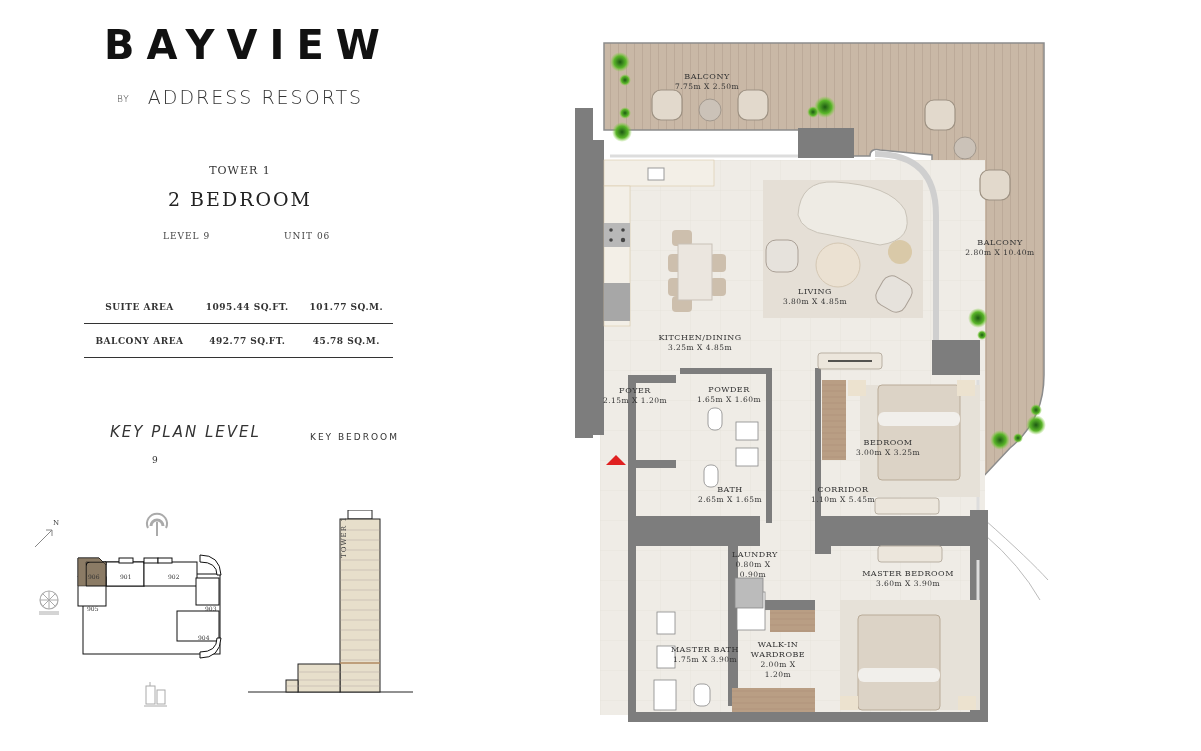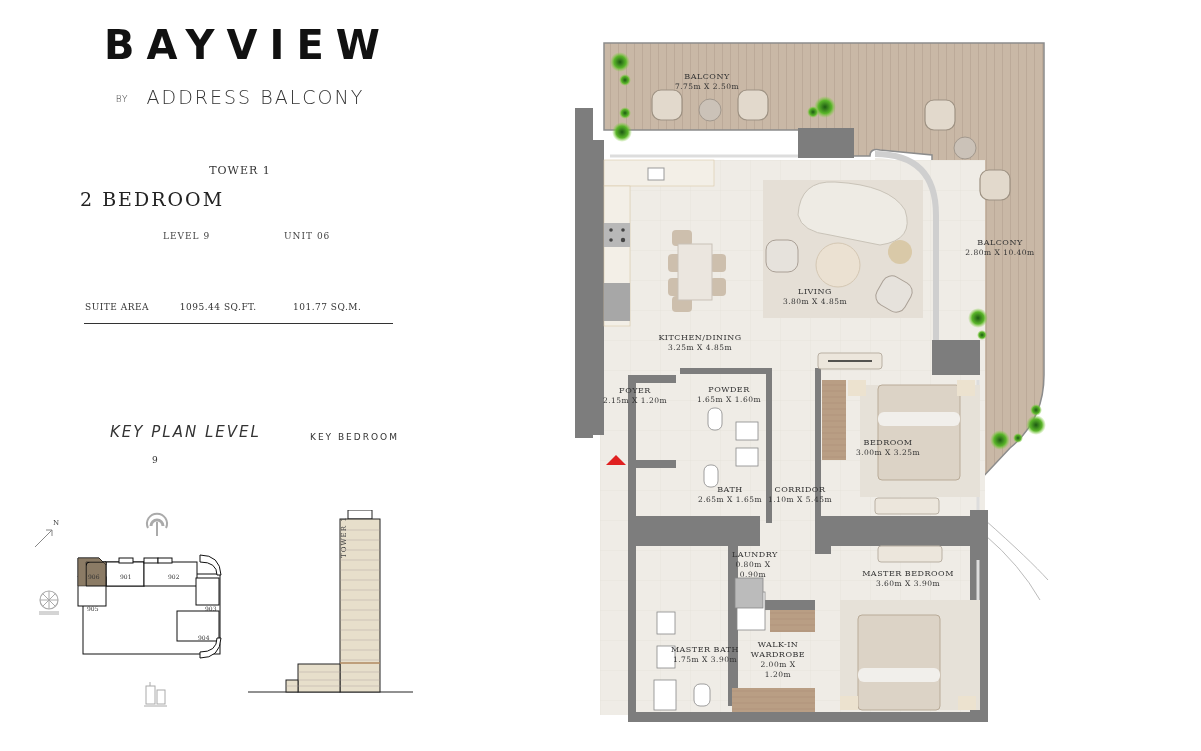--- a/index.html
+++ b/index.html
@@ -2,50 +2,55 @@
 <html><head>
 <meta charset="utf-8">
 <style>
   html,body{margin:0;padding:0;background:#ffffff;}
   body{width:1201px;height:751px;position:relative;overflow:hidden;font-family:"DejaVu Serif",serif;color:#222;}
   .abs{position:absolute;}
   .brand{left:104px;top:22px;width:272px;font-family:"DejaVu Sans",sans-serif;font-weight:bold;font-size:40px;letter-spacing:12px;color:#111;}
   .sub{left:100px;top:86px;width:280px;text-align:center;font-family:"DejaVu Sans",sans-serif;font-size:19px;letter-spacing:2px;color:#333;font-weight:300;}
   .sub .by{font-size:9px;letter-spacing:1px;margin-right:18px;vertical-align:middle;text-align:right;}
   .tower{left:80px;top:164px;width:320px;text-align:center;font-size:11px;letter-spacing:1px;color:#333;}
-  .unittype{left:80px;top:188px;width:320px;text-align:left;font-size:19px;letter-spacing:2px;color:#222;}
+  .unittype{left:80px;top:188px;width:320px;text-align:center;font-size:19px;letter-spacing:2px;color:#222;}
   .lvl{left:163px;top:231px;font-size:9px;letter-spacing:1px;color:#444;}
   .unit{left:284px;top:231px;font-size:9px;letter-spacing:1px;color:#444;}
   table.area{position:absolute;left:84px;top:290px;width:309px;border-collapse:collapse;font-size:9px;letter-spacing:.5px;color:#333;}
-  table.area td{height:31px;text-align:left;}
+  table.area td{height:31px;text-align:center;font-weight:bold;}
   table.area tr.sep td{border-bottom:1px solid #333;}
   .keyplan{left:110px;top:423px;font-family:"DejaVu Sans",sans-serif;font-size:15px;letter-spacing:2px;color:#333;font-style:italic;}
   .keyplanlvl{left:152px;top:455px;font-size:9px;color:#333;}
   .keysec{left:310px;top:432px;font-family:"DejaVu Sans",sans-serif;font-size:9px;letter-spacing:2px;color:#333;}
   .room{position:absolute;text-align:center;font-size:8px;letter-spacing:.5px;color:#333;line-height:10px;white-space:nowrap;}
   .room .dim{display:block;font-size:7.5px;}
   .kp-label{font-size:6px;fill:#333;font-family:"DejaVu Serif",serif;}
 </style>
 </head>
 <body>
 
 <div class="abs brand">BAYVIEW</div>
-<div class="abs sub"><span class="by">BY</span><span>ADDRESS BALCONY</span></div>
+<div class="abs sub"><span class="by">BY</span><span>ADDRESS RESORTS</span></div>
 
 <div class="abs tower">TOWER 1</div>
 <div class="abs unittype">2 BEDROOM</div>
 <div class="abs lvl">LEVEL 9</div>
 <div class="abs unit">UNIT 06</div>
 
 <table class="area">
   <tbody>
       <tr class="sep">
     <td>SUITE AREA</td>
     <td>1095.44 SQ.FT.</td>
     <td>101.77 SQ.M.</td>
+  </tr>
+  <tr class="sep">
+    <td>BALCONY AREA</td>
+    <td>492.77 SQ.FT.</td>
+    <td>45.78 SQ.M.</td>
   </tr>
 </tbody>
   </table>
 
 <div class="abs keyplan">KEY PLAN LEVEL</div>
 <div class="abs keyplanlvl">9</div>
 <div class="abs keysec">KEY BEDROOM</div>
 
 <svg class="abs" style="left:20px;top:500px" width="230" height="220">
 
@@ -278,17 +283,17 @@
 </svg>
 
 <div class="room" style="left:672px;top:72px;width:70px"><span>BALCONY</span><span class="dim">7.75m X 2.50m</span></div>
 <div class="room" style="left:960px;top:238px;width:80px"><span>BALCONY</span><span class="dim">2.80m X 10.40m</span></div>
 <div class="room" style="left:775px;top:287px;width:80px"><span>LIVING</span><span class="dim">3.80m X 4.85m</span></div>
 <div class="room" style="left:655px;top:333px;width:90px"><span>KITCHEN/DINING</span><span class="dim">3.25m X 4.85m</span></div>
 <div class="room" style="left:600px;top:386px;width:70px"><span>FOYER</span><span class="dim">2.15m X 1.20m</span></div>
 <div class="room" style="left:694px;top:385px;width:70px"><span>POWDER</span><span class="dim">1.65m X 1.60m</span></div>
 <div class="room" style="left:852px;top:438px;width:72px"><span>BEDROOM</span><span class="dim">3.00m X 3.25m</span></div>
 <div class="room" style="left:695px;top:485px;width:70px"><span>BATH</span><span class="dim">2.65m X 1.65m</span></div>
-<div class="room" style="left:765px;top:485px;width:70px"><span>CORRIDOR</span><span class="dim">1.10m X 5.45m</span></div>
+<div class="room" style="left:808px;top:485px;width:70px"><span>CORRIDOR</span><span class="dim">1.10m X 5.45m</span></div>
 <div class="room" style="left:732px;top:550px;width:42px;white-space:normal"><span>LAUNDRY</span><span class="dim">0.80m X 0.90m</span></div>
 <div class="room" style="left:860px;top:569px;width:96px"><span>MASTER BEDROOM</span><span class="dim">3.60m X 3.90m</span></div>
 <div class="room" style="left:670px;top:645px;width:70px"><span>MASTER BATH</span><span class="dim">1.75m X 3.90m</span></div>
 <div class="room" style="left:748px;top:640px;width:60px;white-space:normal"><span>WALK-IN WARDROBE</span><span class="dim">2.00m X 1.20m</span></div>
 
 </body></html>

